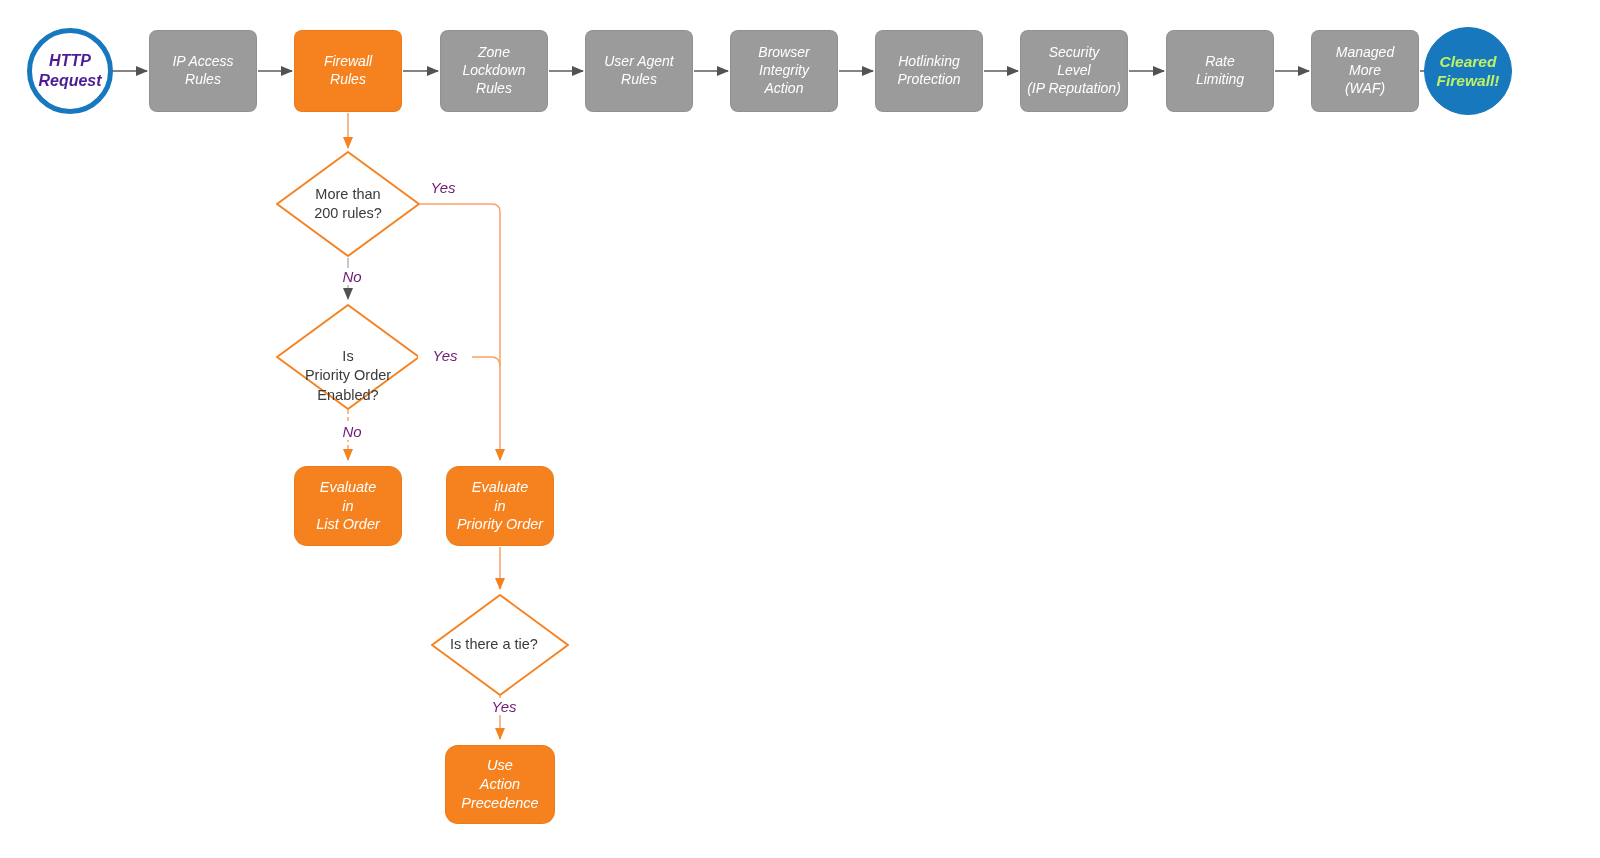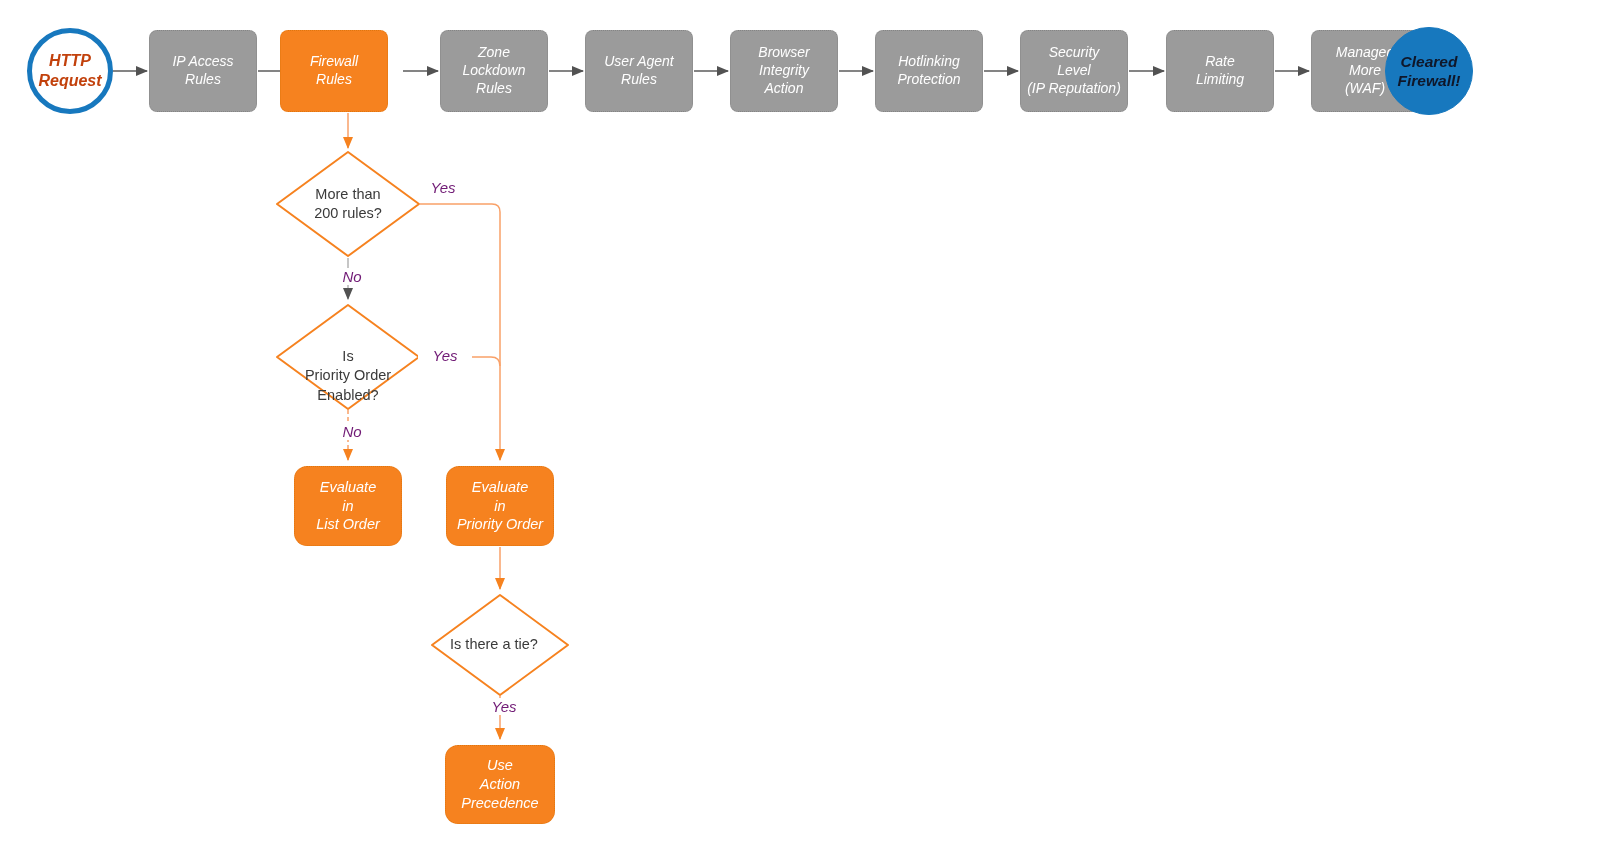--- a/index.html
+++ b/index.html
@@ -39,28 +39,28 @@
   .terminal {
     border-radius: 50%;
     font-weight: bold;
     font-style: italic;
     line-height: 1.25;
   }
   .terminal.start {
     left: 27px; top: 28px; width: 86px; height: 86px;
     background: #ffffff;
     border: 5px solid #1778BE;
-    color: #c2410c;
+    color: #4c1d95;
     font-size: 16px;
   }
   .terminal.end {
-    left: 1385px; top: 27px; width: 88px; height: 88px;
+    left: 1424px; top: 27px; width: 88px; height: 88px;
     background: #1778BE;
     border: 1px solid #1778BE;
-    color: #0f172a;
+    color: #bef264;
     font-size: 15.5px;
   }
   .action {
     width: 108px; height: 80px;
     background: #F6821F;
     border: 1px dotted #e0760f;
     border-radius: 13px;
     color: #ffffff;
     font-style: italic;
     font-size: 14.5px;
@@ -132,21 +132,21 @@
 
     <path d="M500,696 L500,739" stroke="#F9A168" stroke-width="1.5" fill="none" marker-end="url(#ah-orange)"></path>
   </svg>
 
   <div class="node terminal start">HTTP
 Request</div>
 
   <div class="node stage" style="left:149px">IP Access
 Rules</div>
 
-  <div class="node stage highlight" style="left:280px">Firewall
+  <div class="node stage highlight" style="left:294px">Firewall
 Rules</div>
 
   <div class="node stage" style="left:440px">Zone
 Lockdown
 Rules</div>
 
   <div class="node stage" style="left:585px">User Agent
 Rules</div>
 
   <div class="node stage" style="left:730px">Browser

